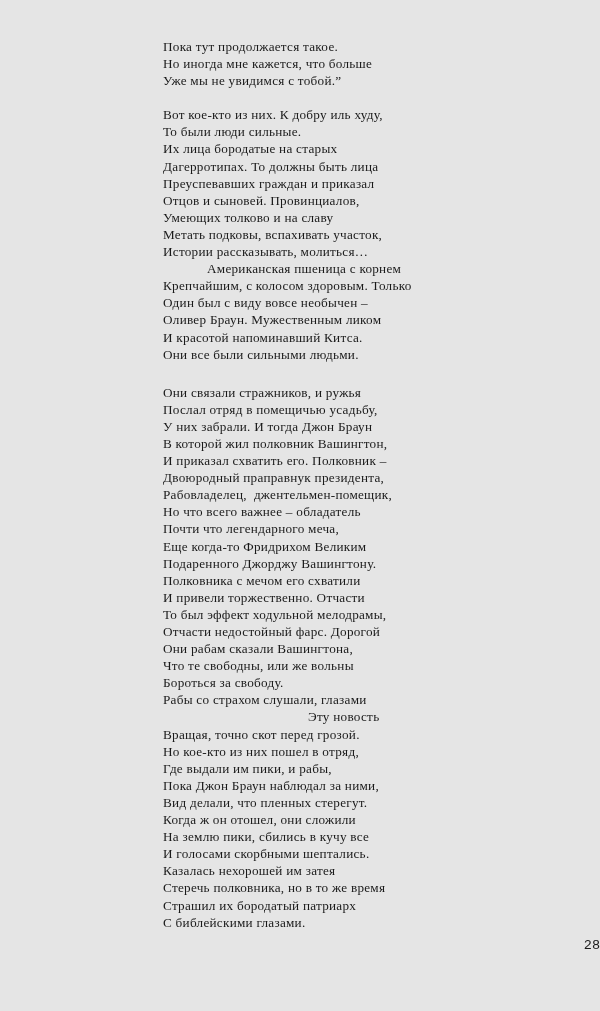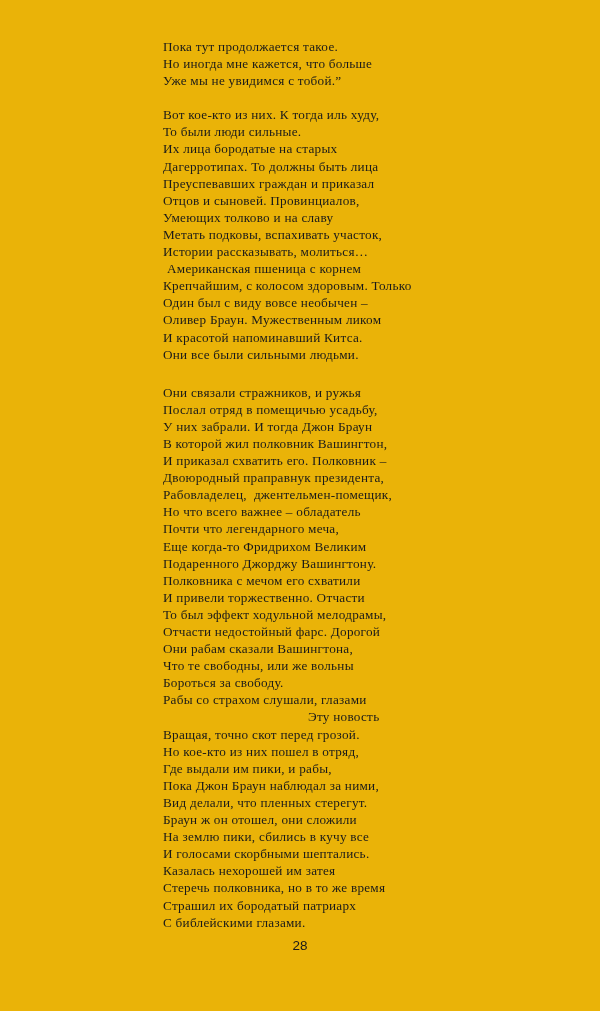--- a/index.html
+++ b/index.html
@@ -11,21 +11,21 @@
     height: 1011px;
     background: #fefefe;
     font-family: "Liberation Serif", "DejaVu Serif", serif;
     overflow: hidden;
   }
 
   .page {
     position: relative;
     width: 600px;
     height: 1011px;
-    background: #eab308;
+    background: #e5e5e5;
   }
 
   .text-block {
     position: absolute;
     left: 163px;
     top: 38px;
     width: 380px;
   }
 
   .stanza {
@@ -45,52 +45,53 @@
     line-height: 17.1px;
     color: #1a1a1a;
     white-space: pre;
     letter-spacing: 0.02em;
     font-weight: 400;
     text-rendering: optimizeLegibility;
   }
 
   .line.ind-sm {
     padding-left: 4px;
+    margin-left: 40px;
   }
   .line.ind-big {
     padding-left: 152px;
   }
   .line.ind-big2 {
     padding-left: 145px;
   }
 
   .page-number {
     position: absolute;
     top: 938px;
     left: 0;
     width: 600px;
-    text-align: center;
+    text-align: right;
     font-size: 13.5px;
     color: #1a1a1a;
-    font-family: Liberation Sans, sans-serif;
+    font-family: Liberation Mono, monospace;
   }
 </style>
 </head>
 <body>
 
 <div class="page">
 
   <div class="text-block" id="poem-body">
       <div class="stanza">
         <span class="line">Пока тут продолжается такое.</span>
         <span class="line">Но иногда мне кажется, что больше</span>
         <span class="line">Уже мы не увидимся с тобой.”</span>
       </div>
       <div class="stanza">
-        <span class="line">Вот кое-кто из них. К тогда иль худу,</span>
+        <span class="line">Вот кое-кто из них. К добру иль худу,</span>
         <span class="line">То были люди сильные.</span>
         <span class="line">Их лица бородатые на старых</span>
         <span class="line">Дагерротипах. То должны быть лица</span>
         <span class="line">Преуспевавших граждан и приказал</span>
         <span class="line">Отцов и сыновей. Провинциалов,</span>
         <span class="line">Умеющих толково и на славу</span>
         <span class="line">Метать подковы, вспахивать участок,</span>
         <span class="line">Истории рассказывать, молиться…</span>
         <span class="line ind-sm">Американская пшеница с корнем</span>
         <span class="line">Крепчайшим, с колосом здоровым. Только</span>
@@ -118,21 +119,21 @@
         <span class="line">Они рабам сказали Вашингтона,</span>
         <span class="line">Что те свободны, или же вольны</span>
         <span class="line">Бороться за свободу.</span>
         <span class="line">Рабы со страхом слушали, глазами</span>
         <span class="line ind-big2">Эту новость</span>
         <span class="line">Вращая, точно скот перед грозой.</span>
         <span class="line">Но кое-кто из них пошел в отряд,</span>
         <span class="line">Где выдали им пики, и рабы,</span>
         <span class="line">Пока Джон Браун наблюдал за ними,</span>
         <span class="line">Вид делали, что пленных стерегут.</span>
-        <span class="line">Браун ж он отошел, они сложили</span>
+        <span class="line">Когда ж он отошел, они сложили</span>
         <span class="line">На землю пики, сбились в кучу все</span>
         <span class="line">И голосами скорбными шептались.</span>
         <span class="line">Казалась нехорошей им затея</span>
         <span class="line">Стеречь полковника, но в то же время</span>
         <span class="line">Страшил их бородатый патриарх</span>
         <span class="line">С библейскими глазами.</span>
       </div>
     </div>
 
   <div class="page-number">28</div>

